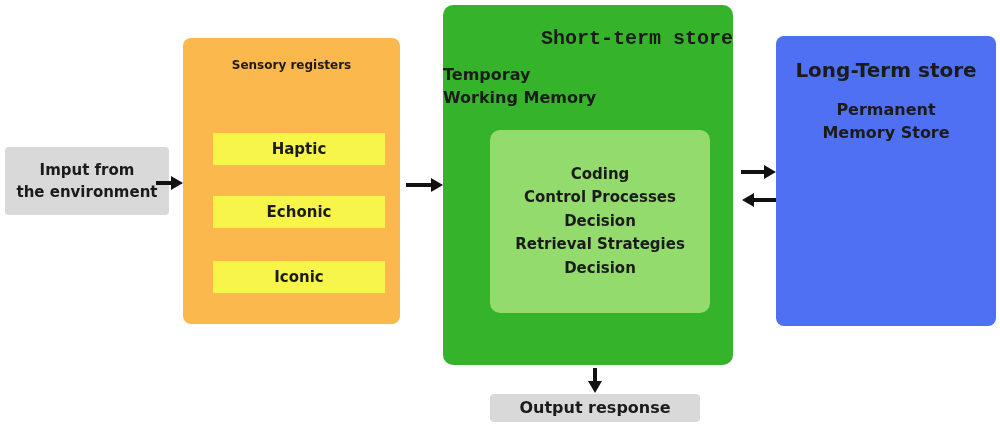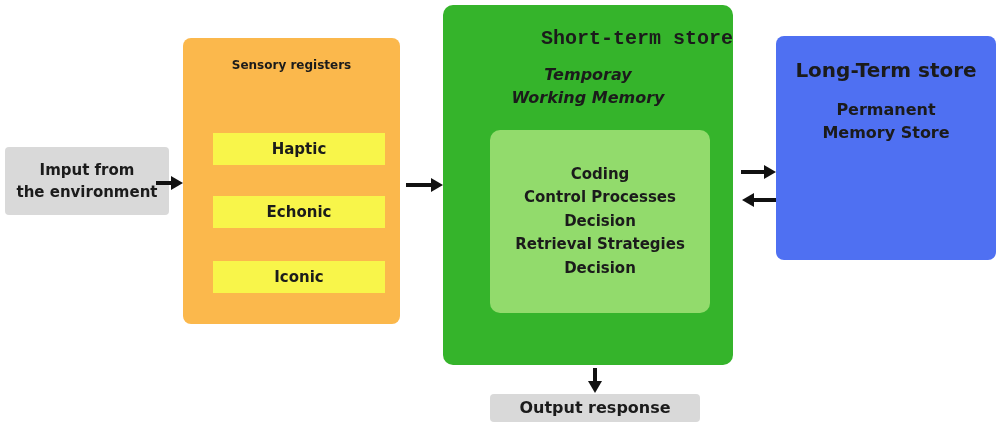--- a/index.html
+++ b/index.html
@@ -77,42 +77,40 @@
     border-radius: 10px;
   }
   .stm-title {
     margin-top: 22px;
     text-align: right;
     font-size: 20px;
     font-family: Liberation Mono, monospace;
   }
   .stm-subtitle {
     margin-top: 13px;
-    text-align: center;
     font-size: 16px;
     line-height: 23px;
-    font-style: italic;
   }
   .stm-inner {
     position: absolute;
     left: 47px; top: 125px; width: 220px; height: 183px;
     background: var(--light_green);
     border-radius: 10px;
     display: flex;
     flex-direction: column;
     align-items: center;
     justify-content: center;
     text-align: center;
     font-size: 15px;
     line-height: 23.5px;
   }
 
   
   .ltm-box {
-    left: 776px; top: 36px; width: 220px; height: 224px;
+    left: 776px; top: 36px; width: 220px; height: 290px;
     background: var(--blue);
     border-radius: 8px;
   }
   .ltm-title {
     margin-top: 22px;
     text-align: center;
     font-size: 20px;
   }
   .ltm-subtitle {
     margin-top: 16px;

